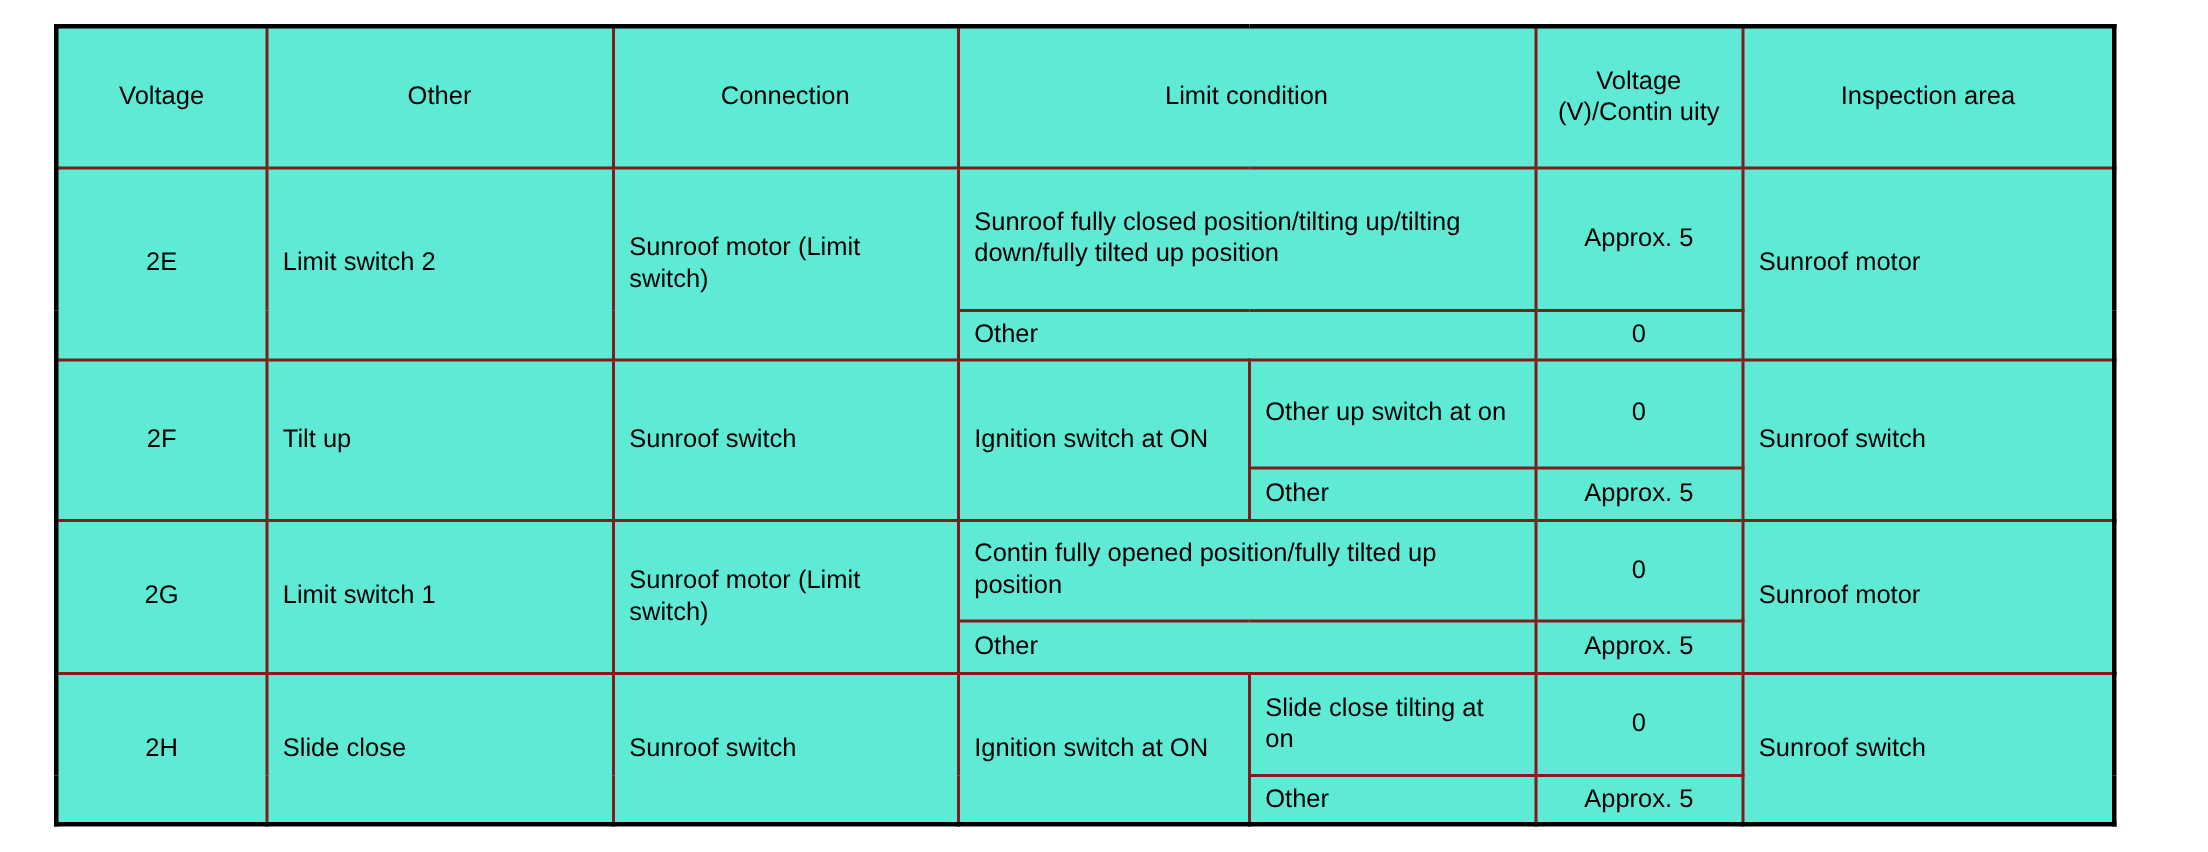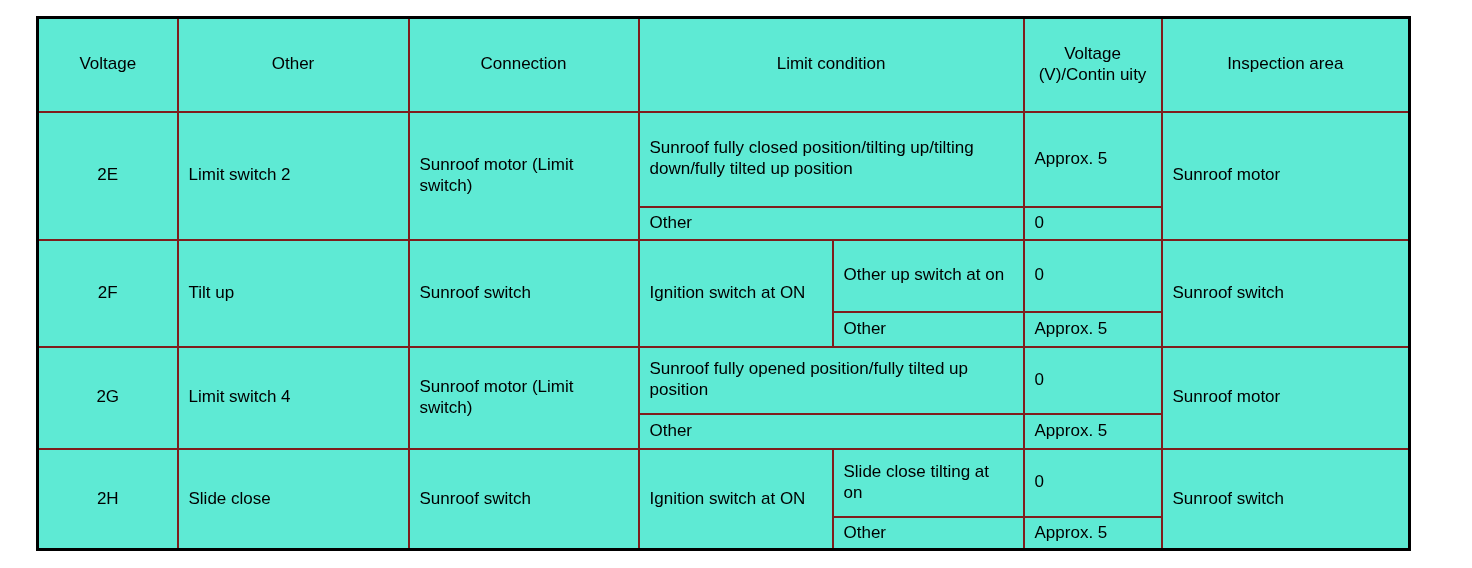--- a/index.html
+++ b/index.html
@@ -70,21 +70,21 @@
     text-align: center;
     font-weight: normal;
   }
   td.signal,
   td.connection,
   td.testcond,
   td.area {
     text-align: left;
   }
   td.voltage {
-    text-align: left;
+    text-align: center;
   }
 
   
   tr.r1a > td { height: 95px; }
   tr.r1b > td { height: 33px; }
   tr.r2a > td { height: 72px; }
   tr.r2b > td { height: 35px; }
   tr.r3a > td { height: 67px; }
   tr.r3b > td { height: 35px; }
   tr.r4a > td { height: 68px; }
@@ -144,23 +144,23 @@
         <td class="voltage block-top">0</td>
         <td class="area block-top" rowspan="2">Sunroof switch</td>
       </tr>
       <tr class="r2b">
         <td class="testcond">Other</td>
         <td class="voltage">Approx. 5</td>
       </tr>
 
       <tr class="r3a">
         <td class="terminal block-top" rowspan="2">2G</td>
-        <td class="signal block-top" rowspan="2">Limit switch 4</td>
+        <td class="signal block-top" rowspan="2">Limit switch 1</td>
         <td class="connection block-top" rowspan="2">Sunroof motor (Limit switch)</td>
-        <td class="testcond block-top" colspan="2">Sunroof fully opened position/fully tilted up position</td>
+        <td class="testcond block-top" colspan="2">Contin fully opened position/fully tilted up position</td>
         <td class="voltage block-top">0</td>
         <td class="area block-top" rowspan="2">Sunroof motor</td>
       </tr>
       <tr class="r3b">
         <td class="testcond" colspan="2">Other</td>
         <td class="voltage">Approx. 5</td>
       </tr>
 
       <tr class="r4a">
         <td class="terminal block-top" rowspan="2">2H</td>

